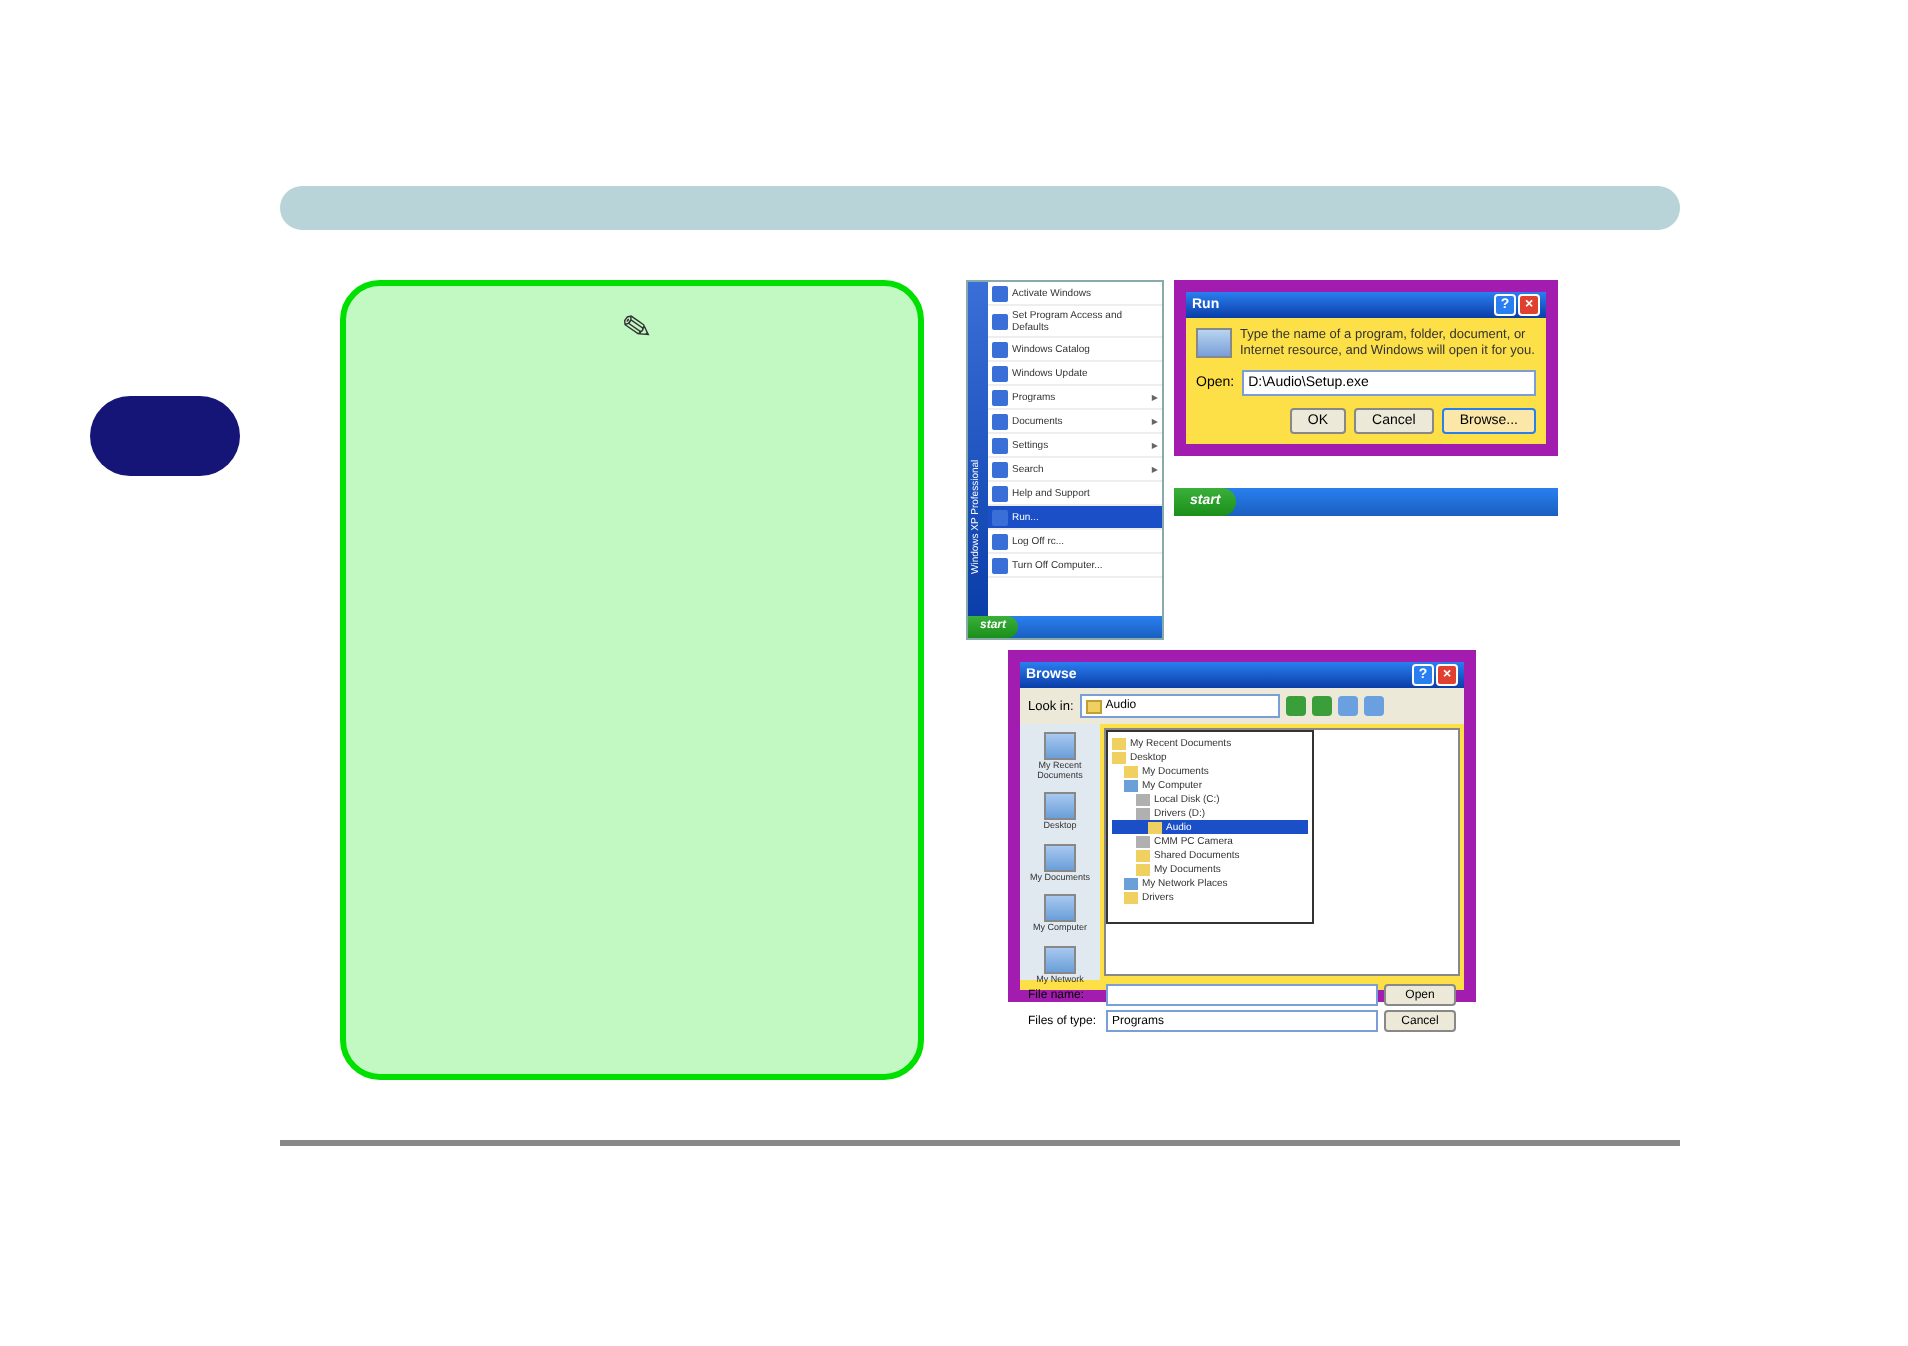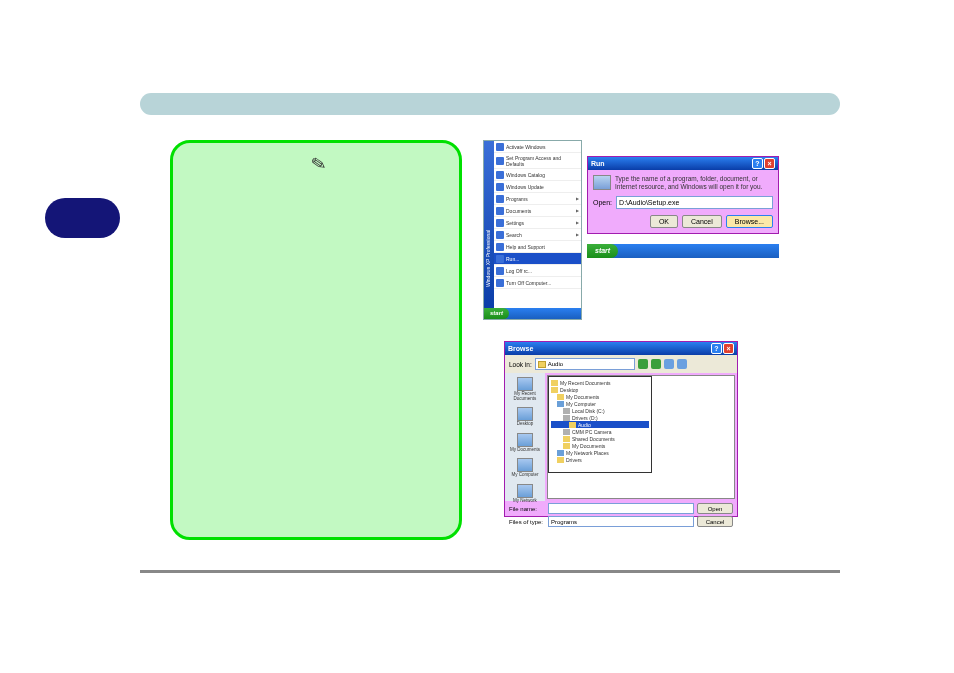--- a/index.html
+++ b/index.html
@@ -16,21 +16,21 @@
   .startmenu .sidebar { position: absolute; left: 0; top: 0; width: 10px; height: 169px; background: linear-gradient(to top, #0a3da8, #3a6fd8); }
   .startmenu .sidebar-text { position: absolute; left: -1px; bottom: 25px; color: #fff; font-size: 5px; transform: rotate(-90deg); transform-origin: center; white-space: nowrap; width: 10px; }
   .startmenu .items { position: absolute; left: 10px; top: 0; right: 0; }
   .startmenu .item { display: flex; align-items: center; gap: 2px; padding: 1.5px 2px; border-bottom: 1px solid #eee; color: #333; }
   .startmenu .item .ico { width: 8px; height: 8px; background: #3a6fd8; border-radius: 1px; flex: none; }
   .startmenu .item .arrow { margin-left: auto; color: #666; font-size: 4px; }
   .startmenu .item.selected { background: #1a4fc8; color: #fff; }
   .startmenu .startbar { position: absolute; left: 0; bottom: 0; right: 0; height: 11px; background: linear-gradient(to bottom, #2a7ff0, #1a5fc0); }
   .startmenu .startbtn { position: absolute; left: 0; bottom: 0; height: 11px; background: linear-gradient(to bottom, #3aaf3a, #1a8f1a); color: #fff; font-size: 6px; font-style: italic; font-weight: bold; padding: 0 6px; line-height: 11px; border-radius: 0 6px 6px 0; }
 
-  .xp-dialog { background: #f0abfc; border: 1px solid #a21caf; font-size: 7px; position: absolute; margin-top: 16px; }
+  .xp-dialog { background: #fde047; border: 6px solid #a21caf; font-size: 7px; position: absolute; }
   .xp-titlebar { height: 13px; background: linear-gradient(to bottom, #2a7ff0, #0a3da8); color: #fff; display: flex; align-items: center; padding: 0 3px; font-weight: bold; }
   .xp-titlebar .title { flex: 1; }
   .xp-titlebar .winbtn { width: 11px; height: 11px; margin-left: 1px; border-radius: 2px; display: flex; align-items: center; justify-content: center; font-size: 7px; color: #fff; }
   .xp-titlebar .winbtn.help { background: #2a7ff0; border: 1px solid #fff; }
   .xp-titlebar .winbtn.close { background: #e04030; border: 1px solid #fff; }
 
   .run-dialog { left: 587px; top: 140px; width: 192px; }
   .run-body { padding: 5px; }
   .run-row1 { display: flex; gap: 4px; }
   .run-icon { width: 18px; height: 15px; background: linear-gradient(to bottom, #b8d4f0, #7a9fd8); border: 1px solid #888; flex: none; }

